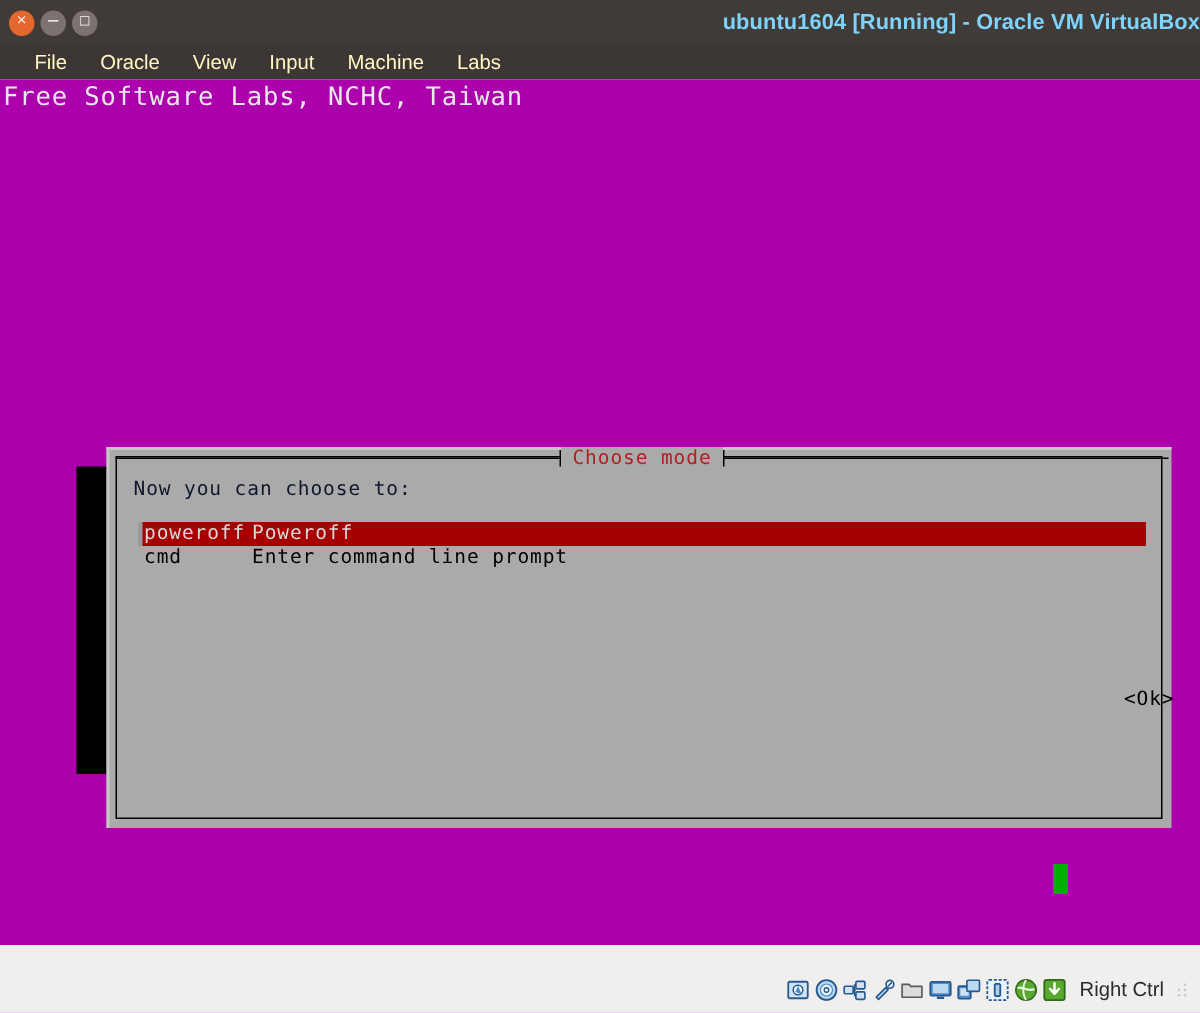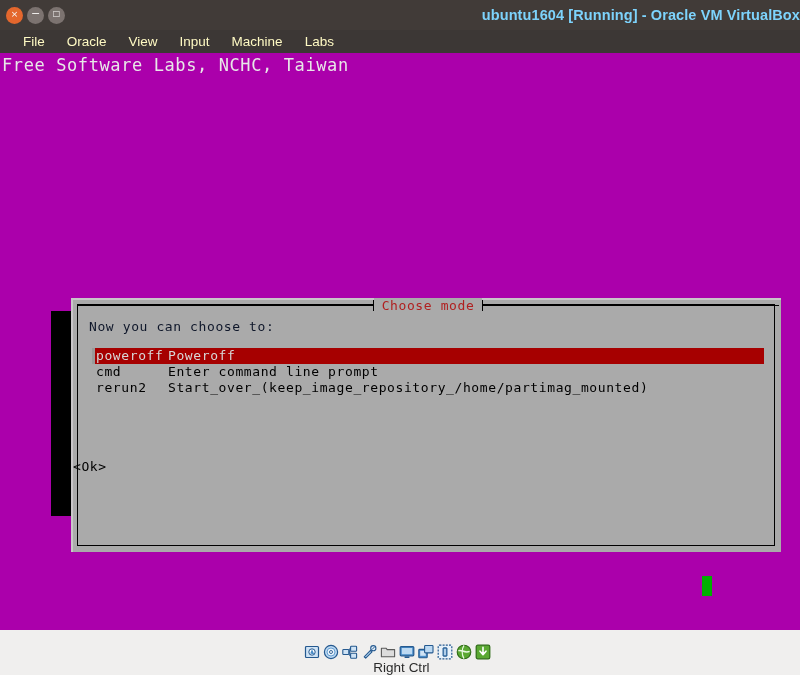--- a/index.html
+++ b/index.html
@@ -213,38 +213,38 @@
     width: 76px;
     padding-left: 4px;
     box-sizing: border-box;
   }
   .row-desc { display: inline-block; }
 
   .ok-button {
     position: absolute;
     left: 0; top: 159px;
     width: 710px;
-    text-align: left;
+    text-align: right;
     color: #000000;
     font-family: "DejaVu Sans Mono", monospace;
     font-size: 13px;
     letter-spacing: 0.6px;
   }
 
   
   .statusbar {
     position: absolute;
     left: 0; top: 644px;
     width: 800px; height: 31px;
     background: #f0efee;
     display: flex;
     align-items: center;
+    justify-content: flex-end;
     padding-right: 6px;
     box-sizing: border-box;
-    flex-direction: column;
   }
   .status-icons {
     display: flex;
     align-items: center;
     gap: 3px;
   }
   .sicon {
     width: 16px; height: 16px;
     display: block;
   }
@@ -319,24 +319,20 @@
             <span class="row-desc">Poweroff</span>
           </div>
 
 
           <div class="menu-row">
             <span class="row-key">cmd</span>
             <span class="row-desc">Enter command line prompt</span>
           </div>
 
 
-          <div class="menu-row">
-            <span class="row-key">rerun2</span>
-            <span class="row-desc">Start_over_(keep_image_repository_/home/partimag_mounted)</span>
-          </div>
 
         </div>
 
         <div class="ok-button">&lt;Ok&gt;</div>
 
       </div>
     </div>
 
   </div>
 

